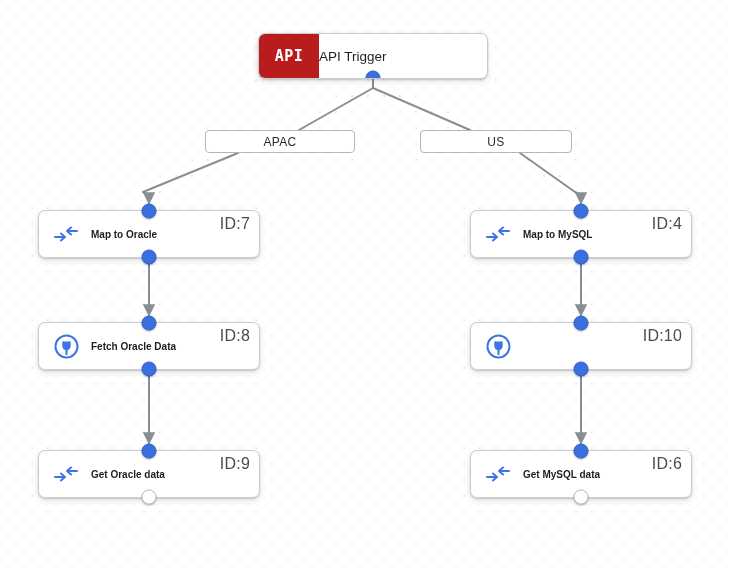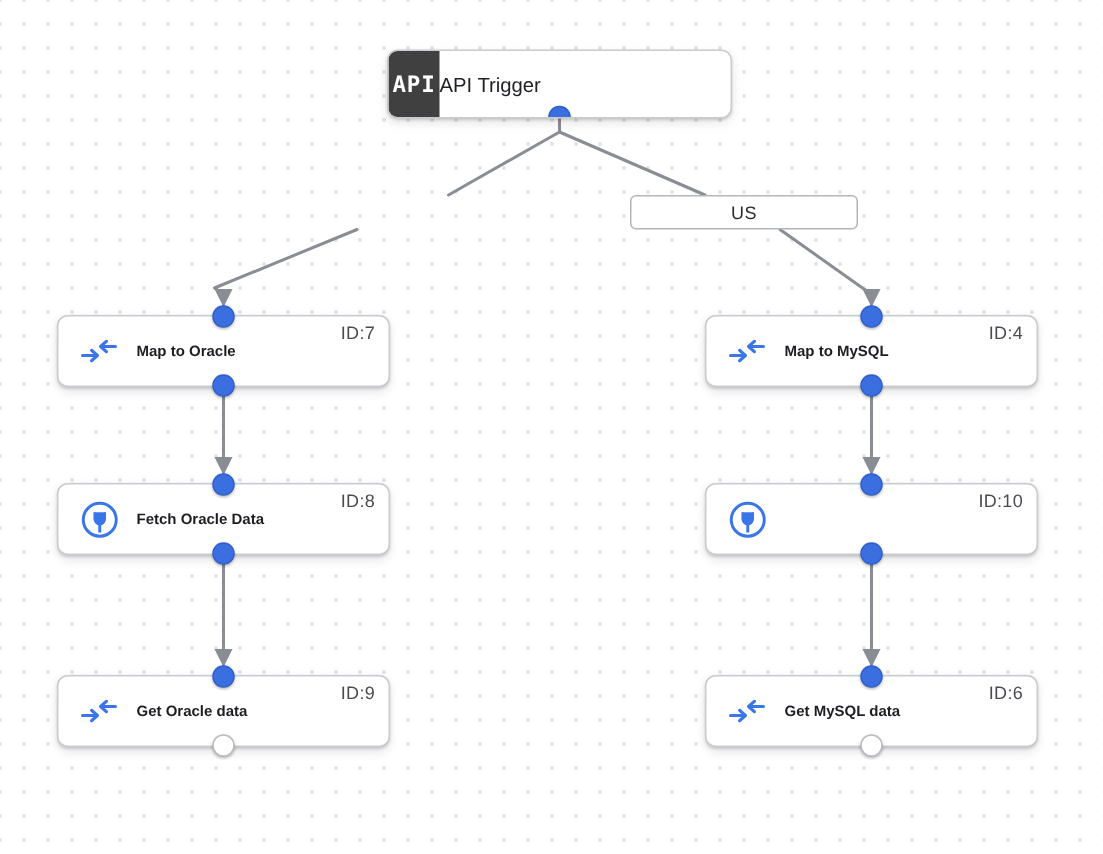--- a/index.html
+++ b/index.html
@@ -48,23 +48,23 @@
     align-items: center;
     overflow: visible;
   }
 
   
   .node-api {
     padding: 0;
     overflow: hidden;
   }
   .api-badge {
-    width: 34px;
+    width: 60px;
     align-self: stretch;
-    background: #404040;
+    background: #b91c1c;
     color: #ffffff;
     display: flex;
     align-items: center;
     justify-content: center;
     font-family: "DejaVu Sans Mono", monospace;
     font-size: 15px;
     font-weight: bold;
     letter-spacing: 0.5px;
     flex: 0 0 auto;
   }
@@ -90,21 +90,21 @@
     margin-left: 12px;
     font-size: 10px;
     font-weight: bold;
     color: #1d1e21;
     white-space: nowrap;
   }
   .step-id {
     position: absolute;
     top: 4px;
     right: 9px;
-    font-size: 12px;
+    font-size: 16px;
     color: #4a4c50;
     font-family: "Liberation Sans", sans-serif;
     letter-spacing: 0.2px;
   }
 
   
   .port {
     position: absolute;
     width: 13px;
     height: 13px;
@@ -171,20 +171,23 @@
       <path d="M 581 370 L 581 443" marker-end="url(#arrow)"></path>
     </g>
   </svg>
 
   <div class="node node-api" style="left:258px; top:33px; width:230px; height:46px;">
     <div class="api-badge">API</div>
     <div class="api-title">API Trigger</div>
     <span class="port port-filled port-out"></span>
   </div>
 
+  <div class="cond" style="left:205px; top:130px; width:150px;">
+    <span>APAC</span>
+  </div>
 
   <div class="cond" style="left:420px; top:130px; width:152px;">
     <span>US</span>
   </div>
 
   <div class="node node-step" style="left:38px; top:210px; width:222px; height:48px;">
     <span class="step-icon">
       <svg width="24" height="16" viewBox="0 0 24 16">
         <g stroke="#3b76e8" stroke-width="2" fill="none" stroke-linecap="round" stroke-linejoin="round">
           <line x1="1" y1="11" x2="10" y2="11"></line>

